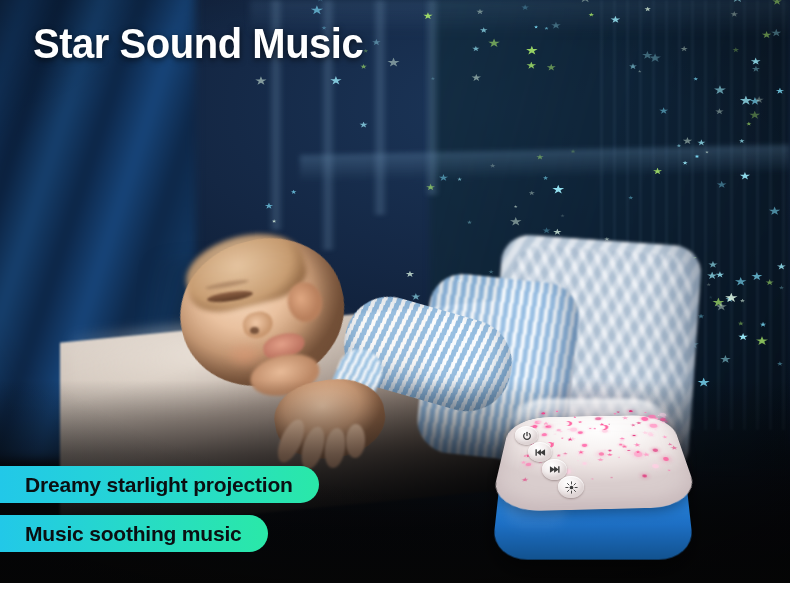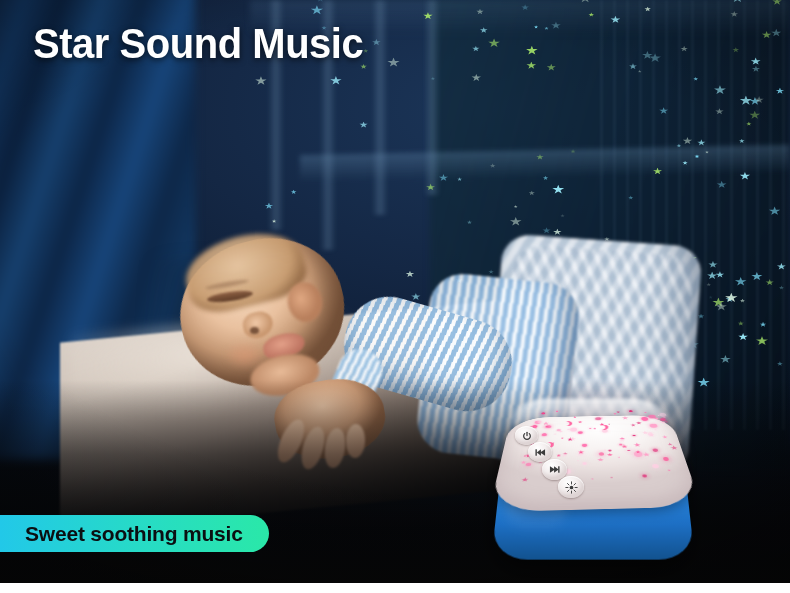--- a/index.html
+++ b/index.html
@@ -592,18 +592,21 @@
         <svg width="13" height="13" viewBox="0 0 24 24" fill="none" stroke="#3b3b3b" stroke-width="1.7" stroke-linecap="round">
           <circle cx="12" cy="12" r="3.4" fill="#3b3b3b" stroke="none"></circle>
           <path d="M12 1.5v4M12 18.5v4M1.5 12h4M18.5 12h4M4.6 4.6l2.8 2.8M16.6 16.6l2.8 2.8M19.4 4.6l-2.8 2.8M7.4 16.6l-2.8 2.8"></path>
         </svg>
       </span>
     </div>
   </div>
 
   <div class="title">Star Sound Music</div>
 
+  <div class="badge b1">
+    <span>Dreamy starlight projection</span>
+  </div>
   <div class="badge b2">
-    <span>Sweet soothing music</span>
+    <span>Music soothing music</span>
   </div>
 
   <div class="bottom-strip"></div>
 </div>
 
 </body></html>

